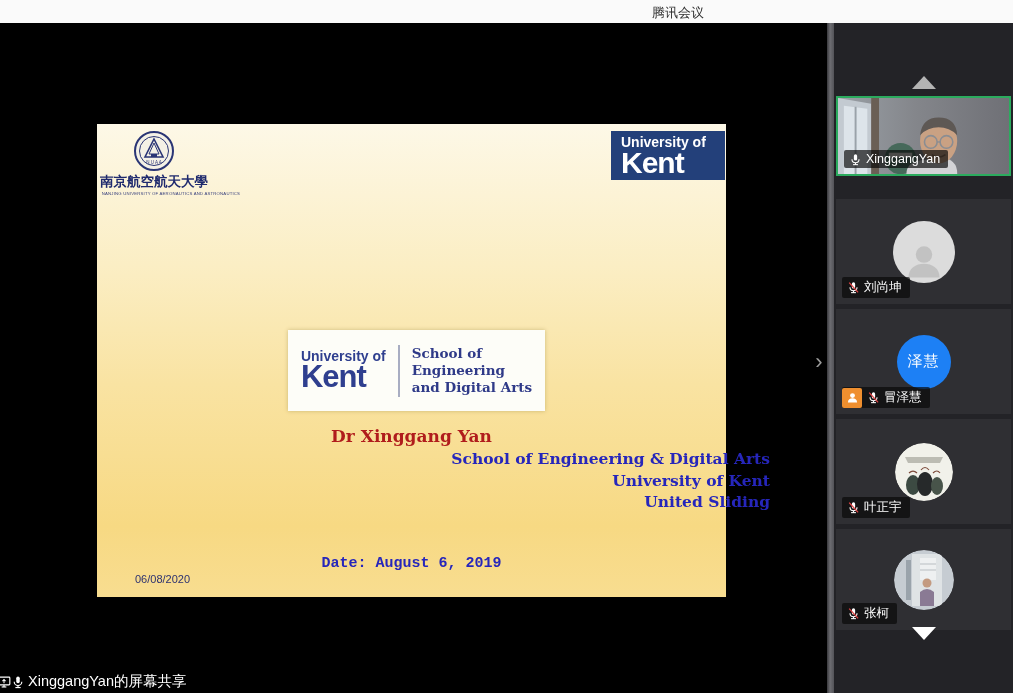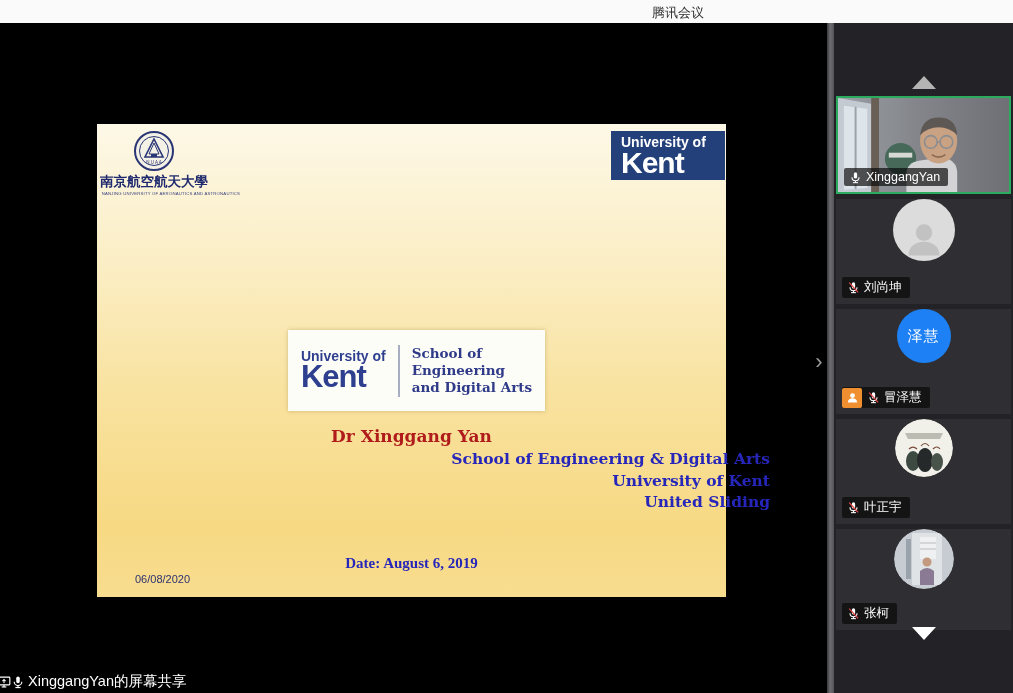--- a/index.html
+++ b/index.html
@@ -32,21 +32,21 @@
   .school-box .kent-txt{color:#2f3f8f;text-align:left;}
   .school-box .kent-txt .l1{font-size:14px;font-weight:bold;line-height:13px;}
   .school-box .kent-txt .l2{font-size:31px;font-weight:bold;line-height:28px;letter-spacing:-1px;}
   .school-box .vdiv{width:2px;height:52px;background:#a8adc2;}
   .school-box .dept{font-family:"DejaVu Serif",serif;font-weight:bold;font-size:13.5px;line-height:17px;color:#2f3a88;text-align:left;}
   .presenter{position:absolute;left:0;top:302px;width:100%;text-align:center;
              font-family:"DejaVu Serif",serif;font-weight:bold;font-size:17px;color:#b01c1c;}
   .affiliation{position:absolute;left:0;top:324px;width:100%;text-align:right;
                font-family:"DejaVu Serif",serif;font-weight:bold;font-size:15.5px;line-height:21.5px;color:#2626bb;padding-left:44px;}
   .date-line{position:absolute;left:0;top:431px;width:100%;text-align:center;
-             font-family:Liberation Serif, serif;font-weight:bold;font-size:15px;color:#2626bb;}
+             font-family:Liberation Mono, monospace;font-weight:bold;font-size:15px;color:#2626bb;}
   .corner-date{position:absolute;left:38px;top:449px;font-size:11px;color:#2c3170;}
 
   
   #chevron{position:absolute;left:810px;top:325px;width:18px;height:30px;color:#9a9a9a;
            font-size:22px;line-height:28px;text-align:center;cursor:pointer;}
 
   
   #statusbar{position:absolute;left:0;top:647px;width:827px;height:23px;display:flex;align-items:center;color:#fff;}
   #statusbar .icon{width:14px;height:14px;color:#fff;flex:none;}
   #statusbar .icon.cut{margin-left:-3px;}
@@ -56,21 +56,21 @@
   #divider{position:absolute;left:827px;top:23px;width:7px;height:670px;
            background:linear-gradient(90deg,#39393d,#6d6d72 45%,#535358);}
   #sidebar{position:absolute;left:834px;top:23px;width:179px;height:670px;background:#232327;}
   .scroll-arrow{position:absolute;left:0;right:0;margin:auto;width:0;height:0;cursor:pointer;}
   .scroll-up{top:53px;border-left:12px solid transparent;border-right:12px solid transparent;border-bottom:13px solid #b4b4b4;}
   .scroll-down{top:604px;border-left:12px solid transparent;border-right:12px solid transparent;border-top:13px solid #fff;z-index:5;}
 
   .tile{position:absolute;left:2px;width:175px;background:#2f2f33;overflow:hidden;cursor:pointer;}
   .tile.active{border:2px solid #2bab5e;box-sizing:border-box;}
   .tile .fill{position:absolute;inset:0;}
-  .avatar-wrap{position:absolute;inset:0;display:flex;align-items:flex-start;justify-content:center;}
+  .avatar-wrap{position:absolute;inset:0;display:flex;align-items:center;justify-content:center;}
   .avatar-gray{width:62px;height:62px;border-radius:50%;background:#dcdcdc;display:flex;align-items:flex-end;justify-content:center;overflow:hidden;}
   .avatar-gray svg{width:44px;height:44px;color:#c2c2c2;}
   .avatar-blue{width:54px;height:54px;border-radius:50%;background:#1d80f5;color:#fff;font-size:15px;
                display:flex;align-items:center;justify-content:center;letter-spacing:1px;}
   .name-label{position:absolute;left:6px;bottom:6px;display:flex;align-items:center;gap:4px;
               background:rgba(8,8,8,.68);border-radius:2px;padding:2px 8px 2px 5px;
               color:#fff;font-size:12.5px;white-space:nowrap;z-index:3;}
   .name-label .icon{width:13px;height:13px;color:#fff;flex:none;}
   .name-label.with-badge{padding-left:0;}
   .host-badge{width:20px;height:20px;margin:-2px 1px -2px 0;background:#ef8f2f;border-radius:2px;
@@ -175,21 +175,21 @@
     <span class="share-label">XinggangYan的屏幕共享</span>
   </div>
 </div>
 
 <div id="divider"></div>
 
 <div id="sidebar">
 
   <div class="scroll-arrow scroll-up"></div>
 
-  <div class="tile active" style="top:73px;height:98px;">
+  <div class="tile active" style="top:73px;height:80px;">
     <svg class="fill" viewBox="0 0 175 98" preserveAspectRatio="none">
       <rect width="175" height="98" fill="#818287"></rect>
       <rect width="175" height="98" fill="url(#wallg)"></rect>
       <defs>
         <linearGradient id="wallg" x1="0" y1="0" x2="1" y2="0">
           <stop offset="0" stop-color="#9aa0a6"></stop>
             <stop offset="0.45" stop-color="#84868b"></stop>
             <stop offset="1" stop-color="#6f7076"></stop>
         </linearGradient>
       </defs>

